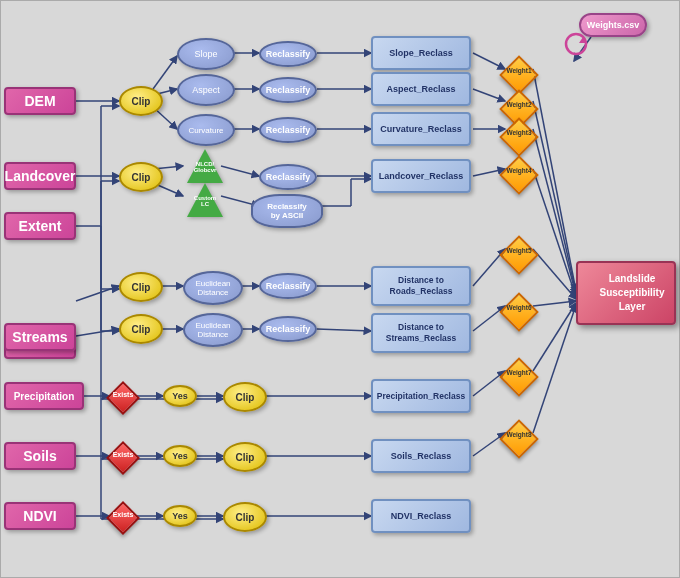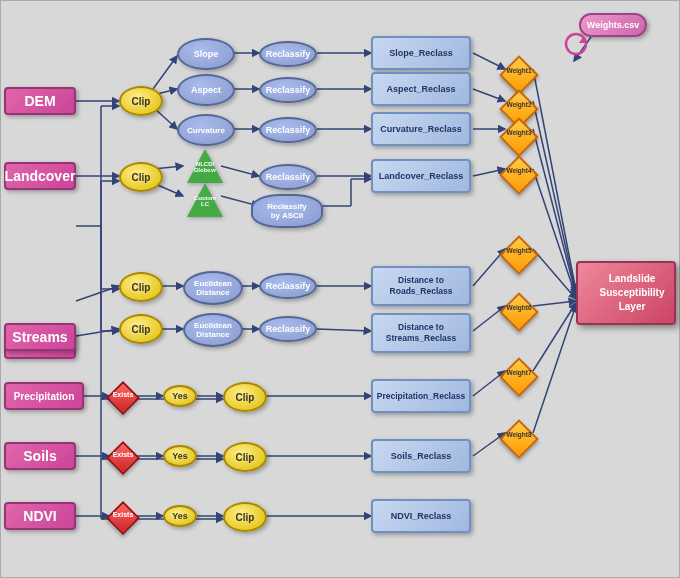--- a/index.html
+++ b/index.html
@@ -59,21 +59,21 @@
       height: 30px;
       box-shadow: 2px 2px 4px rgba(0,0,0,0.3);
     }
     
     .process-ellipse {
       background: radial-gradient(ellipse at 40% 35%, #aabbee, #8899cc);
       border: 2px solid #556699;
       border-radius: 50%;
       color: #fff;
       font-size: 9px;
-      font-weight: bold;
+      font-weight: normal;
       width: 58px;
       height: 32px;
       box-shadow: 2px 2px 4px rgba(0,0,0,0.3);
     }
     
     .reclassify-ellipse {
       background: radial-gradient(ellipse at 40% 35%, #aabbee, #8899cc);
       border: 2px solid #556699;
       border-radius: 50%;
       color: #fff;
@@ -266,20 +266,23 @@
   </svg>
 
   <div class="node input-rect" style="left:3px; top:86px;">
     <span>DEM</span>
   </div>
 
   <div class="node input-rect" style="left:3px; top:161px;">
     <span>Landcover</span>
   </div>
 
+  <div class="node input-rect" style="left:3px; top:211px;">
+    <span>Extent</span>
+  </div>
 
   <div class="node input-rect" style="left:3px; top:286px;margin-top:44px;">
     <span>Roads</span>
   </div>
 
   <div class="node input-rect" style="left:3px; top:322px;">
     <span>Streams</span>
   </div>
 
   <div class="node input-rect" style="left:3px; top:381px; width:80px; font-size:10px;">

